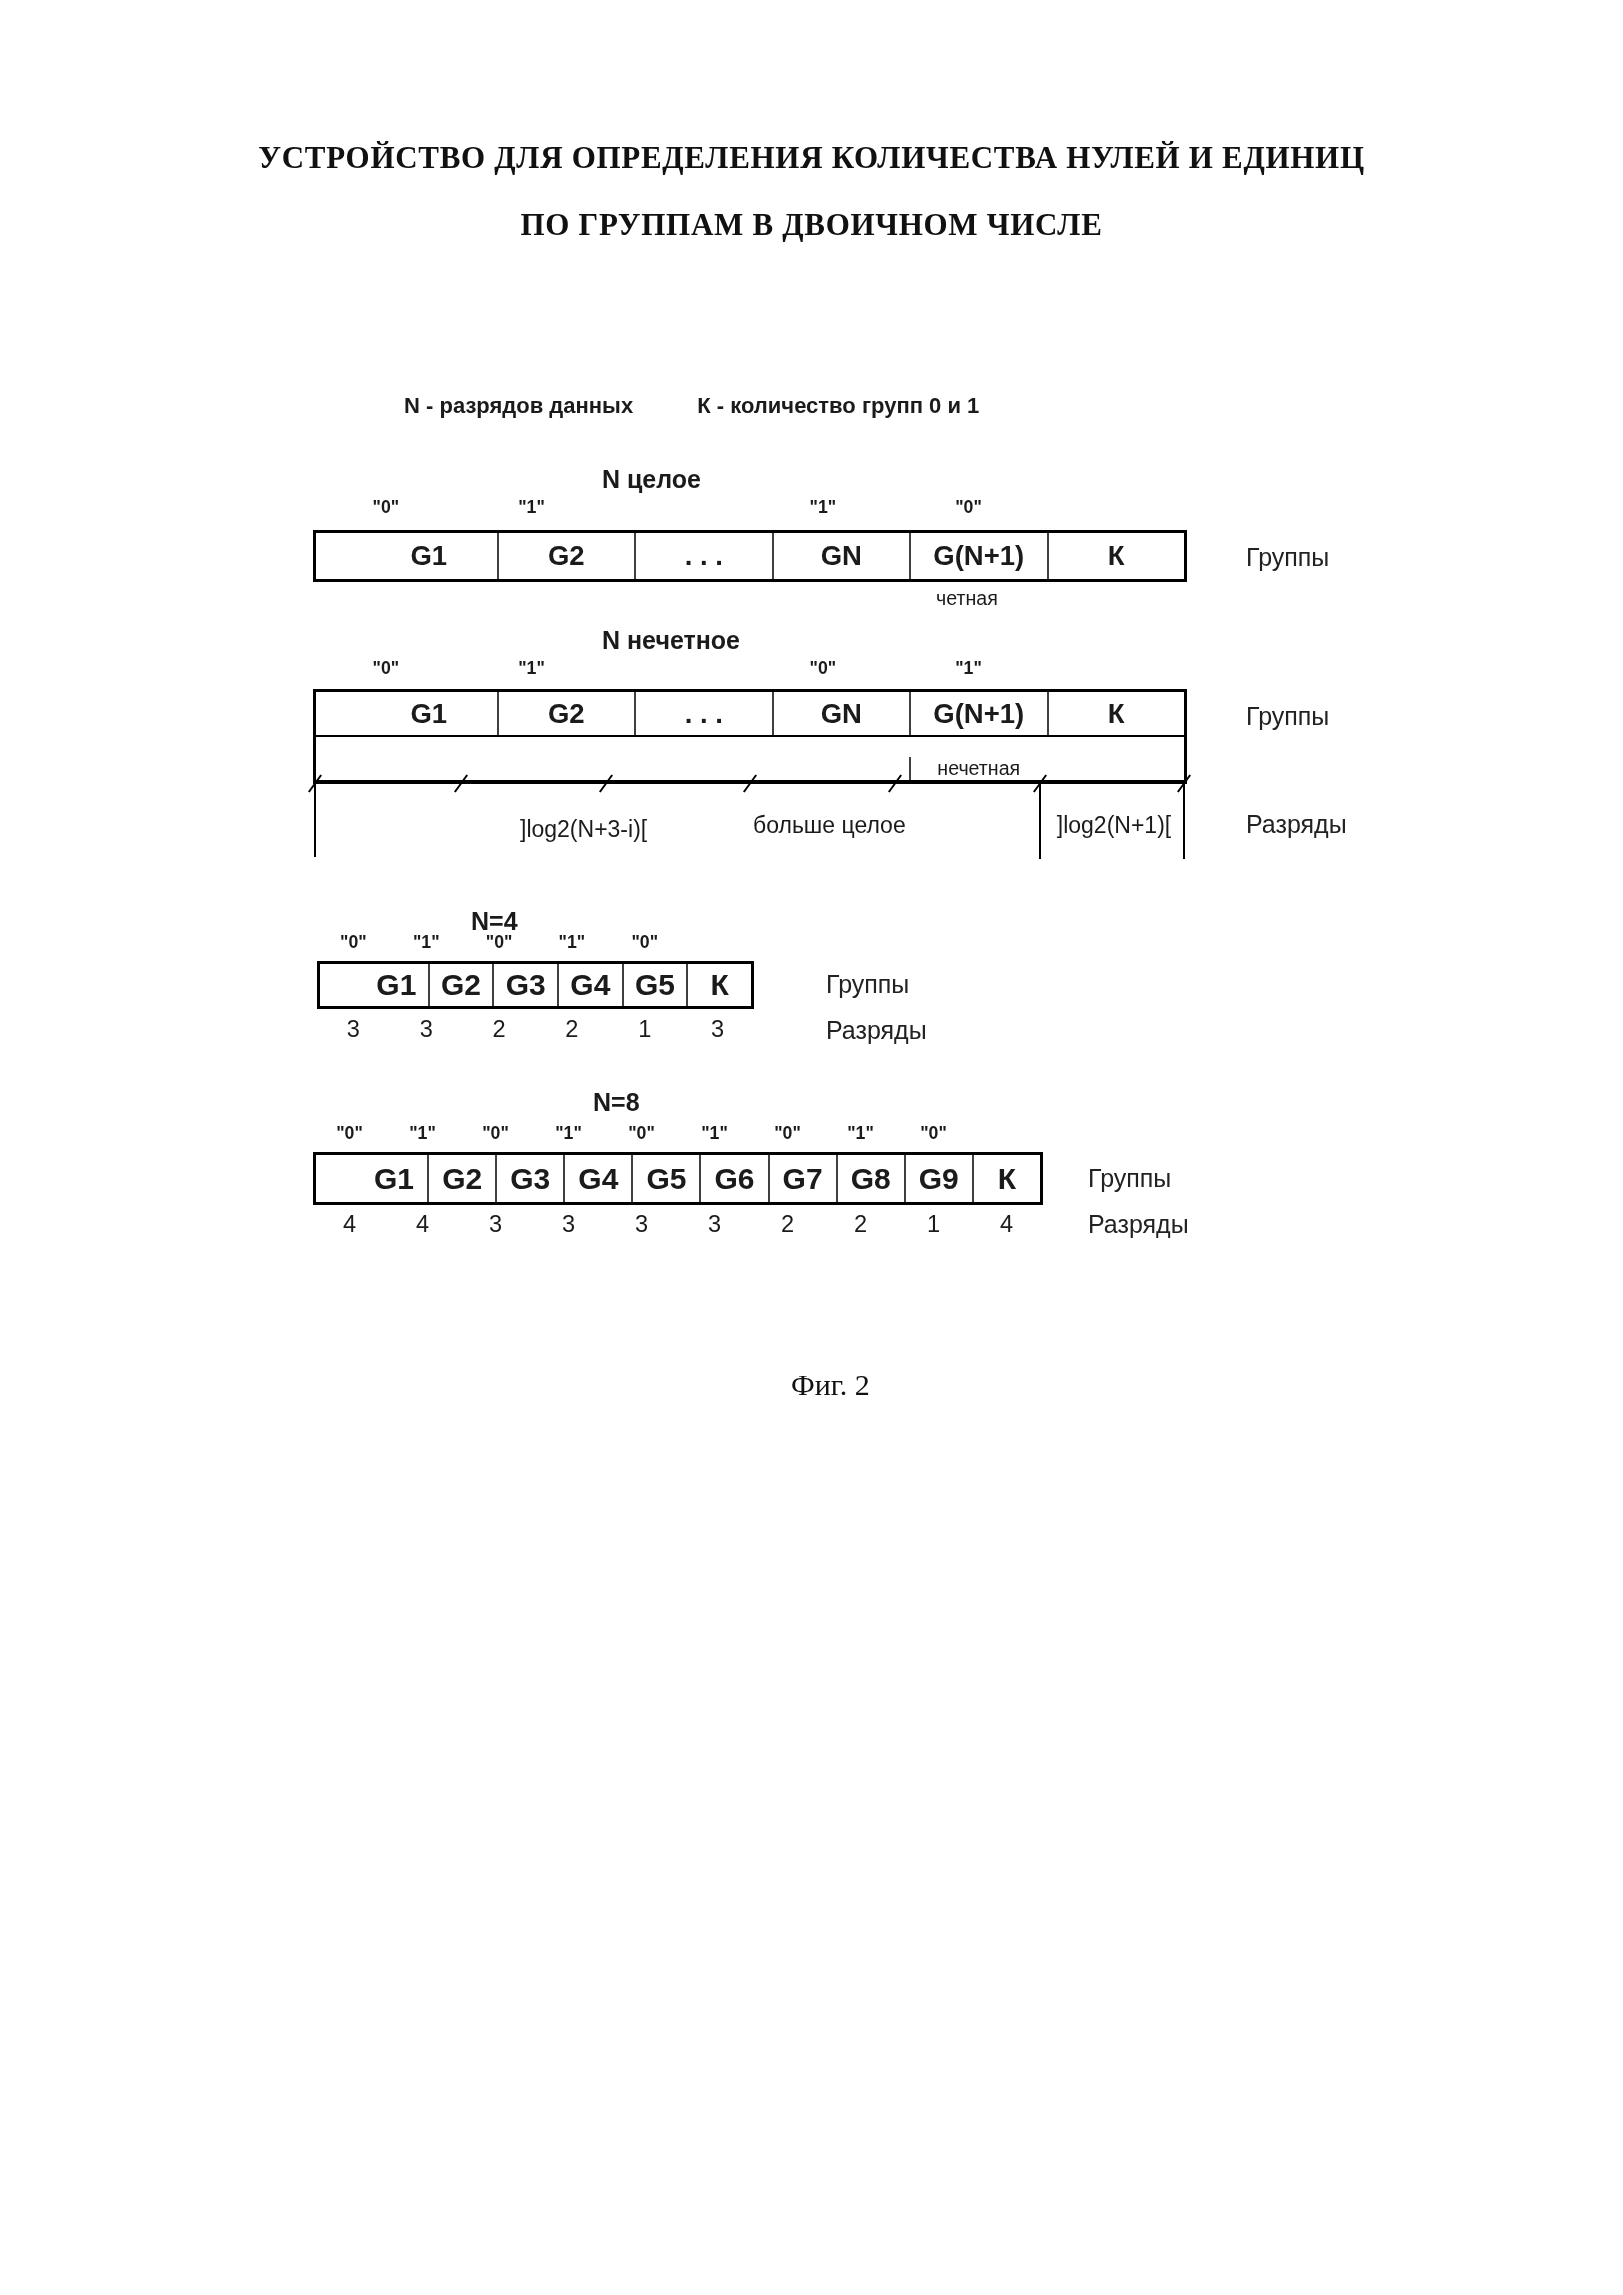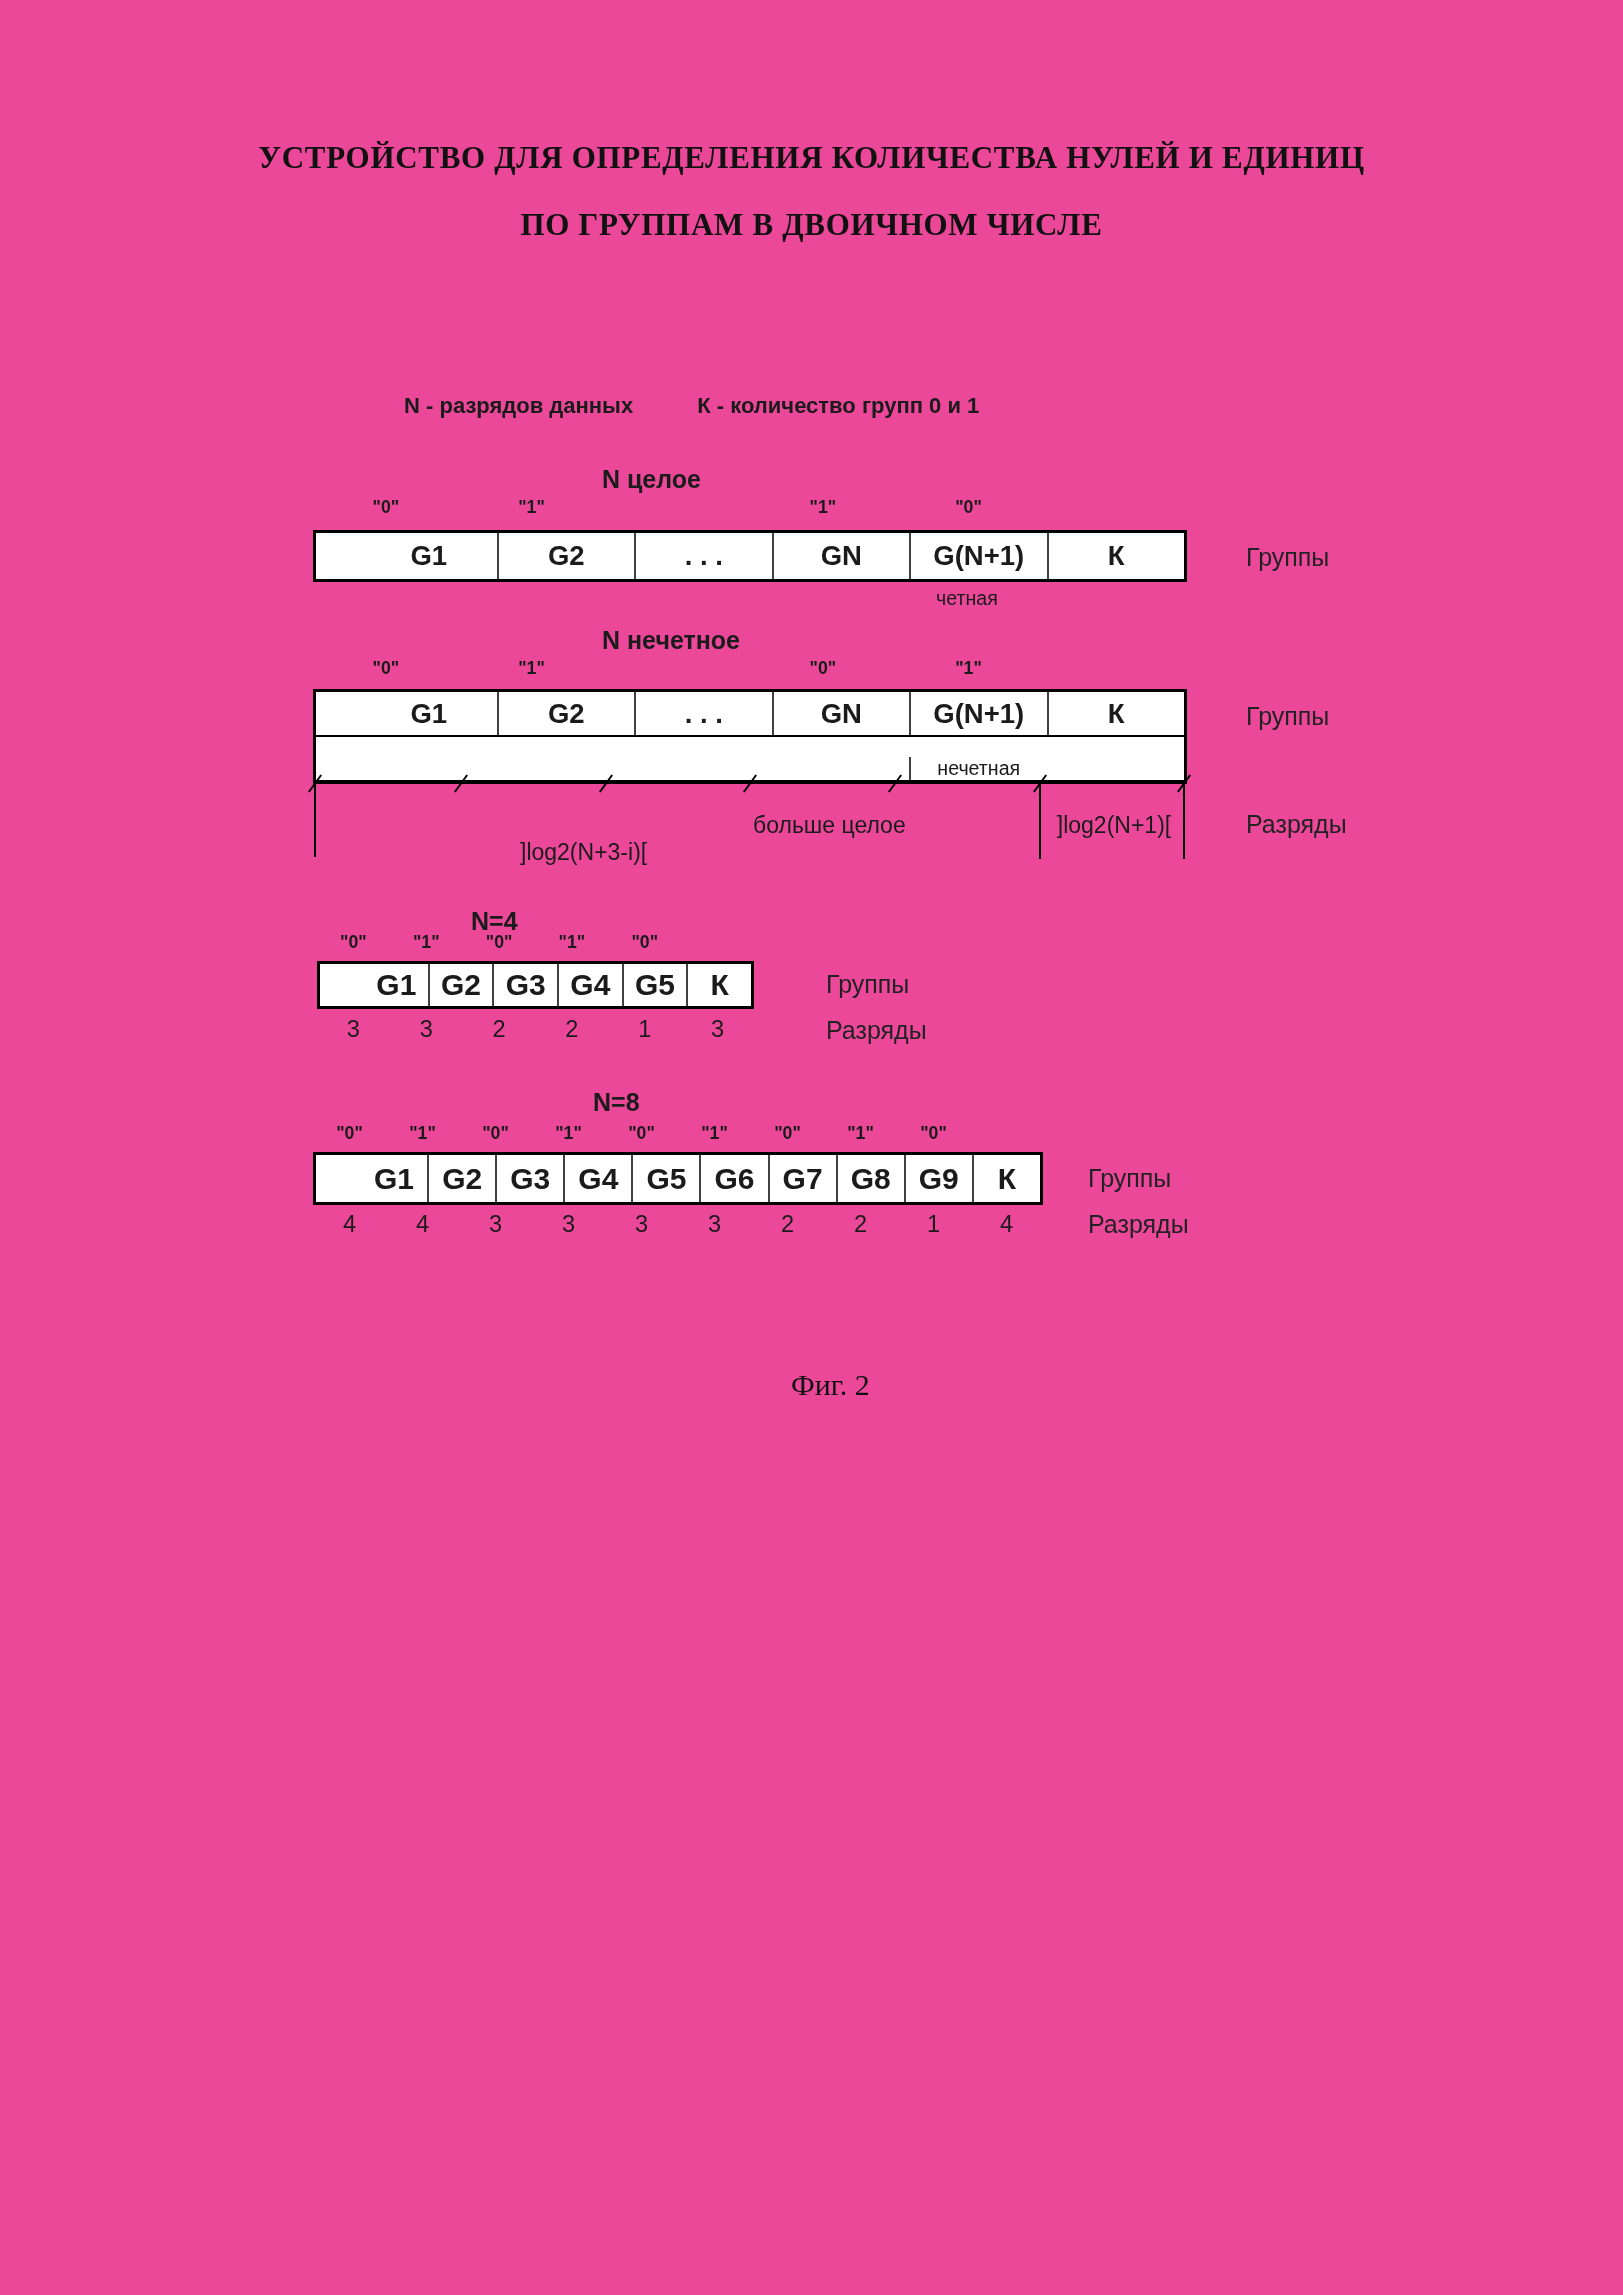--- a/index.html
+++ b/index.html
@@ -1,18 +1,18 @@
 <!DOCTYPE html>
 <html style="font-size:10.5px"><head>
 <meta charset="utf-8">
 <style>
   html,body { margin:0; padding:0; background:#e8e8e8; }
   .page {
     position:relative; width:1623px; height:2295px; margin:0 auto;
-    background:#ec4899; overflow:hidden;
+    background:#ffffff; overflow:hidden;
     font-family:"Liberation Sans", sans-serif; color:#1b1b1b;
   }
   .title {
     position:absolute; left:26px; width:1571px; text-align:center;
     font-family:"Liberation Serif", serif; font-weight:bold;
     font-size:31px; letter-spacing:0.7px; color:#111; white-space:nowrap;
   }
   .legend { position:absolute; left:404px; top:393px; font-weight:bold; font-size:22px; white-space:nowrap; }
   .legend .gap { margin-left:58px; }
   .h { position:absolute; font-weight:bold; font-size:25px; white-space:nowrap; }
@@ -116,21 +116,21 @@
   <div class="tick" style="left:605px;  top:773px;"></div>
   <div class="tick" style="left:749px; top:773px;"></div>
   <div class="tick" style="left:894px; top:773px;"></div>
   <div class="tick" style="left:1039px; top:773px;"></div>
   <div class="tick" style="left:1183px; top:773px;"></div>
 
   <div class="vguide" style="left:314px;  top:784px; height:73px;"></div>
   <div class="vguide" style="left:1039px; top:784px; height:75px;"></div>
   <div class="vguide" style="left:1183px; top:784px; height:75px;"></div>
 
-  <div class="formula" style="left:520px;  top:839px;">]log2(N+3-i)[</div>
+  <div class="formula" style="left:520px;  top:816px;">]log2(N+3-i)[</div>
   <div class="formula" style="left:753px; top:812px;">больше целое</div>
   <div class="formula centered" style="left:1042px; top:812px; width:144px;">]log2(N+1)[</div>
   <div class="side" style="left:1246px; top:810px;">Разряды</div>
 
   <div class="h" style="left:471px; top:907px;">N=4</div>
 
   <div class="qrow" style="left:317px; top:932px; width:437px;">
     <span>"0"</span>
     <span>"1"</span>
     <span>"0"</span>

